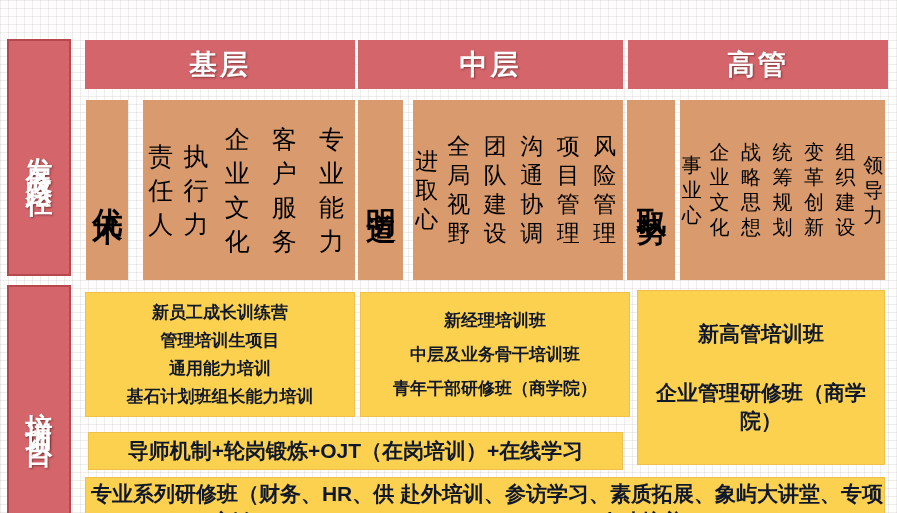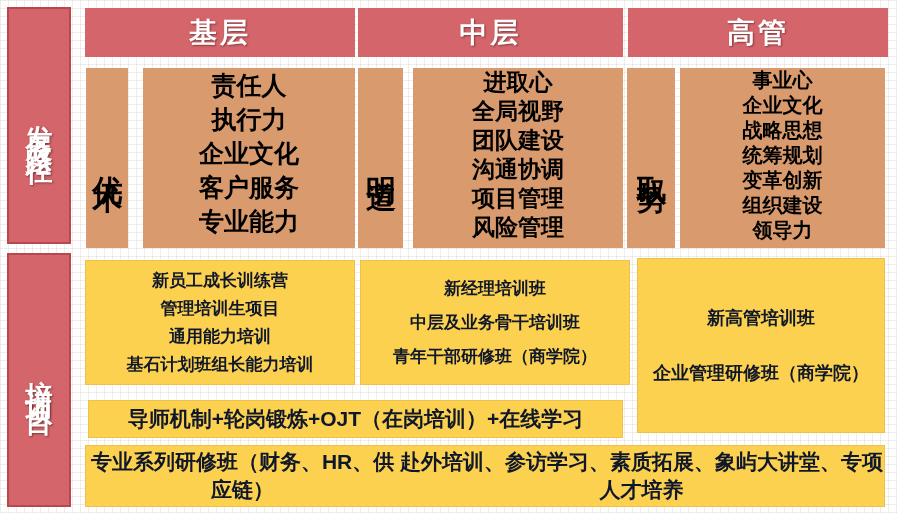--- a/index.html
+++ b/index.html
@@ -5,21 +5,21 @@
   html,body{margin:0;padding:0;background:#fff;}
   #canvas{
     position:relative;width:897px;height:513px;overflow:hidden;
     font-family:"Liberation Sans",sans-serif;
     background-color:#ffffff;
     background-image:
       linear-gradient(to right, rgba(205,195,195,0.30) 1px, transparent 1px),
       linear-gradient(to bottom, rgba(205,195,195,0.30) 1px, transparent 1px);
     background-size:8px 8px;
   }
-  .abs{position:absolute;box-sizing:border-box;}
+  .abs{position:absolute;box-sizing:border-box;margin-top:32px;}
   
   .vbar{
     background:#D4656B;border:2px solid #B7484E;color:#ffffff;
     font-weight:700;font-size:27px;letter-spacing:11px;
     writing-mode:vertical-rl;text-orientation:upright;
     display:flex;align-items:center;justify-content:center;
     text-shadow:1px 1px 2px rgba(90,35,35,.65);
   }
   #bar-dev{left:7px;top:7px;width:64px;height:237px;}
   #bar-train{left:7px;top:253px;width:64px;height:254px;}
@@ -36,35 +36,35 @@
   .method{
     background:#D99B6E;color:#000;font-weight:800;font-size:30px;letter-spacing:6px;
     writing-mode:vertical-rl;text-orientation:upright;
     display:flex;align-items:center;justify-content:center;
   }
   #m1{left:86px;top:68px;width:42px;height:180px;}
   #m2{left:358px;top:68px;width:45px;height:180px;}
   #m3{left:627px;top:68px;width:48px;height:180px;}
   
   .skills{
-    background:#D99B6E;color:#000;font-weight:700;text-align:center;
-    display:flex;flex-direction:column;align-items:center;justify-content:flex-start;
+    background:#D99B6E;color:#000;font-weight:400;text-align:center;
+    display:flex;align-items:center;justify-content:flex-start;
   }
   #s1{left:143px;top:68px;width:212px;height:180px;font-size:25px;line-height:34px;}
   #s2{left:413px;top:68px;width:210px;height:180px;font-size:23px;line-height:29px;}
   #s3{left:680px;top:68px;width:205px;height:180px;font-size:20px;line-height:25px;}
   
   .ybox{
     background:#FCD150;border:1px solid #EFC14A;color:#0f172a;text-align:center;
   }
   #t1{left:85px;top:260px;width:270px;height:125px;font-size:17px;font-weight:600;
       display:flex;flex-direction:column;justify-content:space-around;padding:6px 2px;}
   #t2{left:360px;top:260px;width:270px;height:125px;font-size:17px;font-weight:600;
       display:flex;flex-direction:column;justify-content:space-around;padding:10px 3px;}
-  #t3{left:637px;top:258px;width:248px;height:175px;font-size:18px;font-weight:600;
+  #t3{left:637px;top:258px;width:248px;height:175px;font-size:21px;font-weight:600;
       display:flex;flex-direction:column;justify-content:center;row-gap:31px;}
   #ojt{left:88px;top:400px;width:535px;height:38px;font-size:21px;font-weight:700;
       display:flex;align-items:center;justify-content:center;}
   #bottom{left:85px;top:445px;width:800px;height:62px;font-size:21px;font-weight:700;
       line-height:28px;display:flex;flex-direction:row;align-items:center;justify-content:center;}
 </style>
 </head>
 <body>
 
 <div id="canvas">

